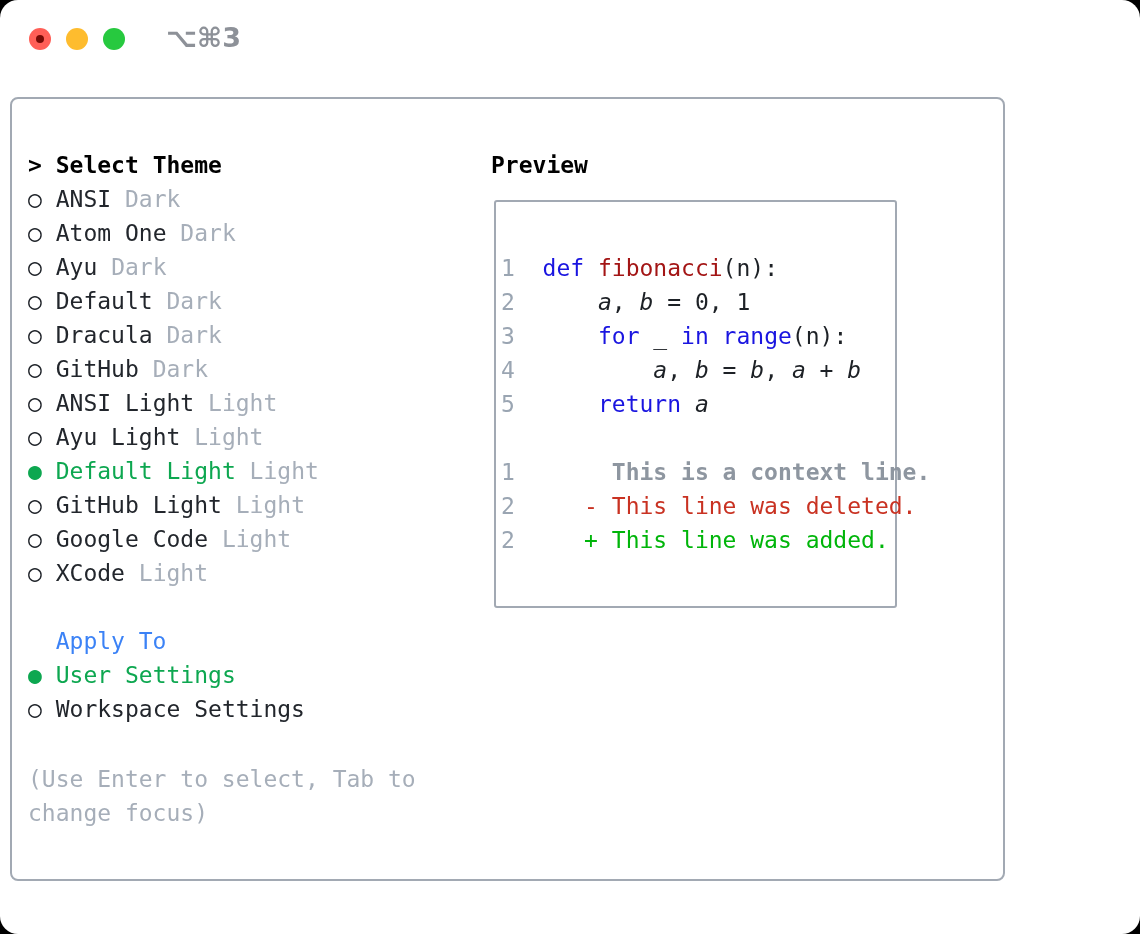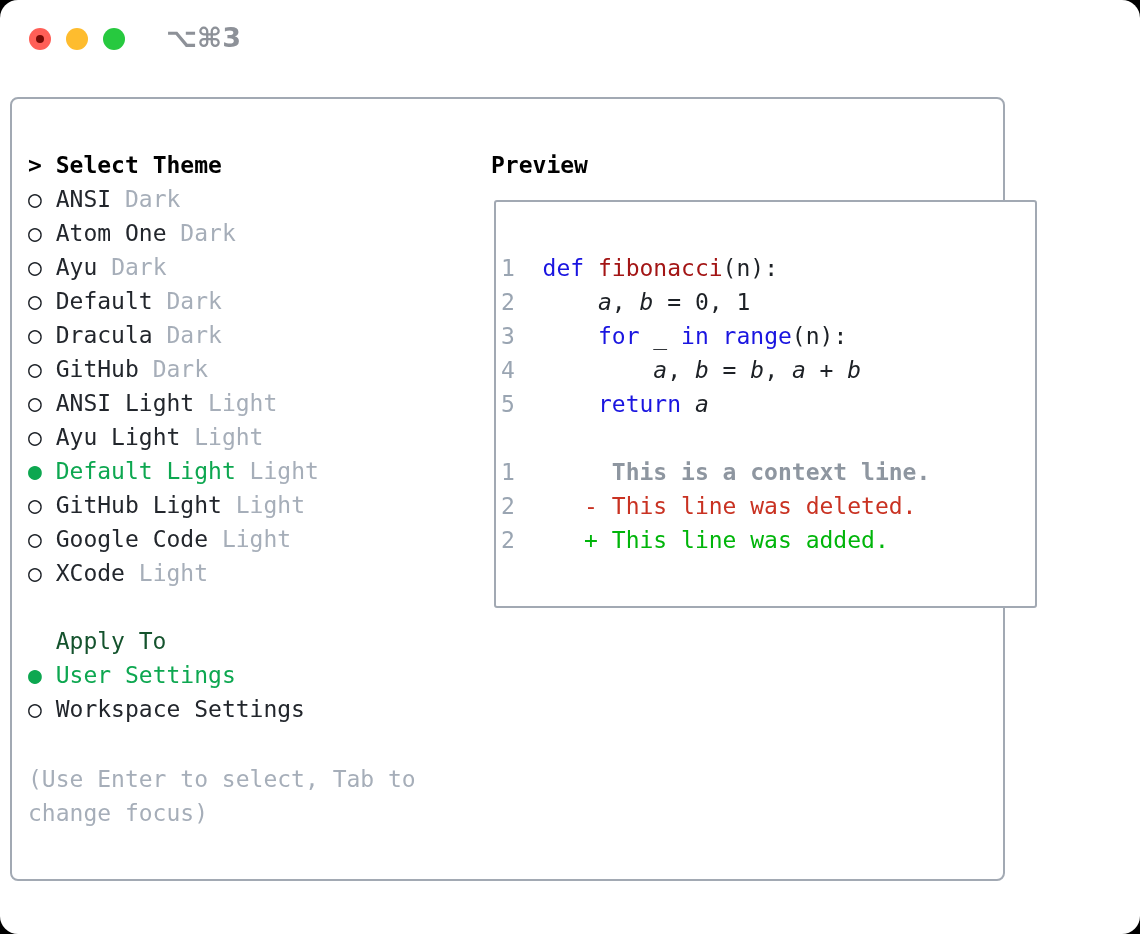--- a/index.html
+++ b/index.html
@@ -30,36 +30,36 @@
     border:2px solid var(--border,#a2a9b3);border-radius:8px;box-sizing:border-box;
     background:var(--window-bg,#ffffff);
   }
   .list{
     position:absolute;left:16px;top:49px;
     font-size:23px;line-height:34px;white-space:pre;
     color:var(--text,#22262c);
   }
   .row{min-height:34px;}
   .row.header{font-weight:bold;color:#000;}
-  .row.subheader{padding-left:2ch;color:#14532d;}
+  .row.subheader{padding-left:2ch;color:#3b82f6;}
   .bullet{color:var(--text,#3a3f45);}
   .tag{color:var(--muted,#a6aeb9);text-align:right;}
   .sel{color:var(--green-select,#0da750);}
   .blank{height:34px;}
   .help{
     margin-top:36px;white-space:normal;width:450px;
     color:var(--muted,#a6aeb9);
   }
   
   .preview-title{
     position:absolute;left:479px;top:49px;
     font-size:23px;line-height:34px;font-weight:bold;color:#000;
   }
   .pbox{
-    position:absolute;left:482px;top:101px;width:543px;height:408px;
+    position:absolute;left:482px;top:101px;width:403px;height:408px;
     border:2px solid var(--border,#a2a9b3);border-radius:3px;box-sizing:border-box;
     background:var(--window-bg,#ffffff);
   }
   .code{margin:49px 0 0 5px;font-size:23px;line-height:34px;white-space:pre;}
   .cline{min-height:34px;}
   .t-num{color:var(--line-num,#9aa5b2);}
   .t-kw{color:var(--keyword,#1a15e0);}
   .t-fn{color:var(--function-name,#a31515);}
   .t-plain{color:var(--code-text,#1d2126);}
   .t-var{color:var(--code-text,#1d2126);font-style:italic;}

